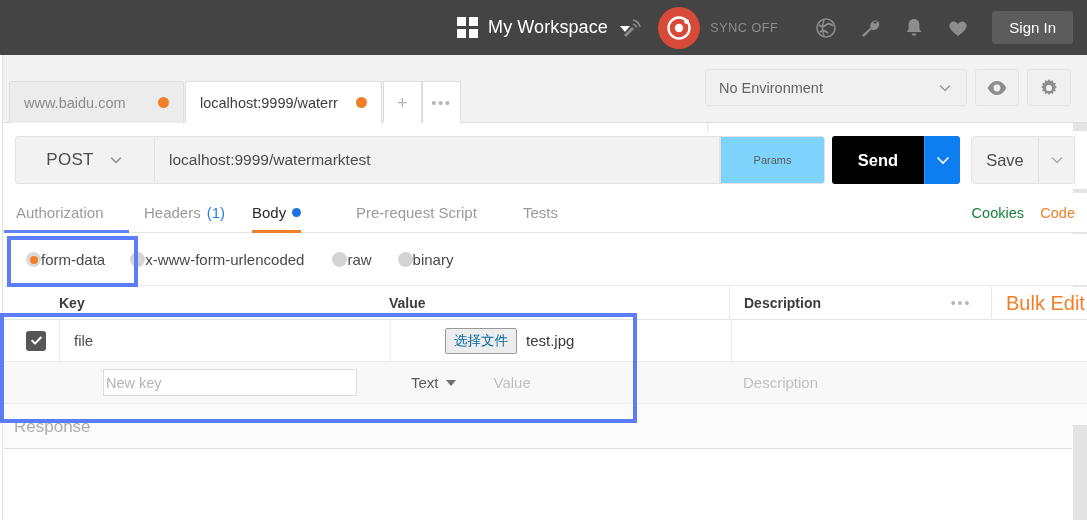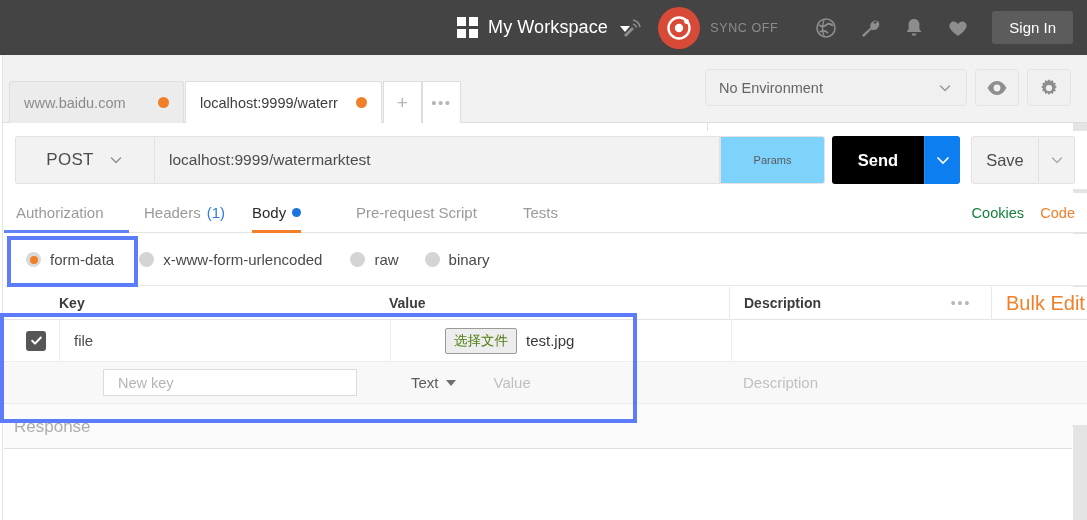--- a/index.html
+++ b/index.html
@@ -198,21 +198,21 @@
     background: #6183f7;
   }
 
   
   .radios {
     position: absolute; left: 4px; top: 234px; width: 1083px; height: 52px;
     background: #ffffff; border-bottom: 1px solid #e9e9e9;
     display: flex; align-items: center;
   }
   .radio-item {
-    display: flex; align-items: center; gap: 9px; cursor: pointer;
+    display: flex; align-items: center; cursor: pointer;
     color: #4a4a4a; font-size: 15px;
   }
   .radio-o {
     width: 15px; height: 15px; border-radius: 50%; background: #d4d4d4;
     display: flex; align-items: center; justify-content: center; flex: none;
   }
   .radio-o.on { background: #d9d9d9; }
   .radio-o.on::after {
     content: ""; width: 8px; height: 8px; border-radius: 50%; background: #f07f28;
   }
@@ -242,28 +242,28 @@
   }
   .trow.alt { background: #f8f8f8; }
   .cell-v-line { width: 1px; height: 42px; background: #ededed; flex: none; }
   .chk {
     width: 20px; height: 20px; border-radius: 3px; background: #565656;
     display: flex; align-items: center; justify-content: center;
     margin-left: 22px; cursor: pointer;
   }
   .key-text { color: #4b4b4b; font-size: 15px; padding-left: 14px; }
   .file-btn {
-    border: 1px solid #9a9a9a; background: #ededed; color: #4d7c0f;
+    border: 1px solid #9a9a9a; background: #ededed; color: #0369a1;
     font-size: 13.5px; padding: 3px 8px; border-radius: 2px; cursor: pointer;
     font-family: "DejaVu Sans", sans-serif;
   }
   .file-name { color: #3a3a3a; font-size: 15px; margin-left: 9px; }
   .newkey-input {
     width: 254px; height: 27px; border: 1px solid #dcdcdc; background: #ffffff;
-    color: #b4b4b4; font-size: 14.5px; padding: 0 14px; margin-left: 44px;
+    color: #b4b4b4; font-size: 14.5px; padding: 0 2px; margin-left: 44px;
     display: flex; align-items: center; cursor: text;
   }
   .type-drop {
     display: flex; align-items: center; gap: 7px; color: #5b5b5b;
     font-size: 15px; margin-left: 22px; cursor: pointer;
   }
   .mini-caret {
     width: 0; height: 0; border-left: 5px solid transparent;
     border-right: 5px solid transparent; border-top: 6px solid #6f6f6f;
   }

